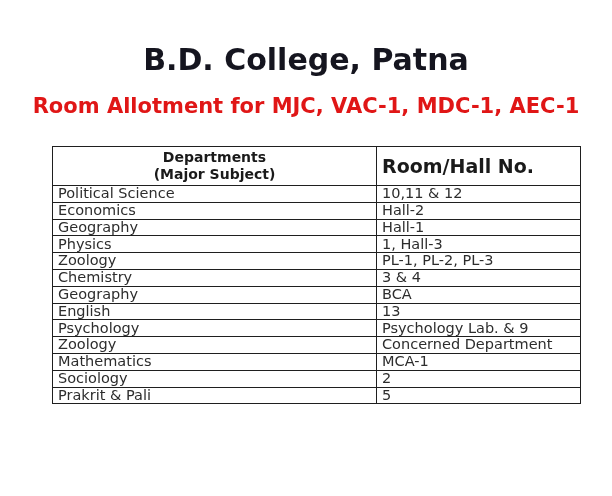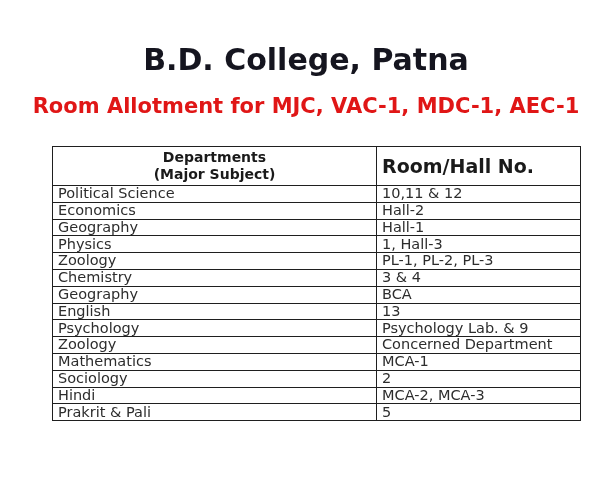--- a/index.html
+++ b/index.html
@@ -157,24 +157,20 @@
     <td class="dept-cell">Mathematics</td>
     <td class="room-cell">MCA-1</td>
   </tr>
 
   <tr>
     <td class="dept-cell">Sociology</td>
     <td class="room-cell">2</td>
   </tr>
 
 
-  <tr>
-    <td class="dept-cell">Hindi</td>
-    <td class="room-cell">MCA-2, MCA-3</td>
-  </tr>
 
   <tr>
     <td class="dept-cell">Prakrit &amp; Pali</td>
     <td class="room-cell">5</td>
   </tr>
 </tbody>
   </table>
 
 </div>
 

